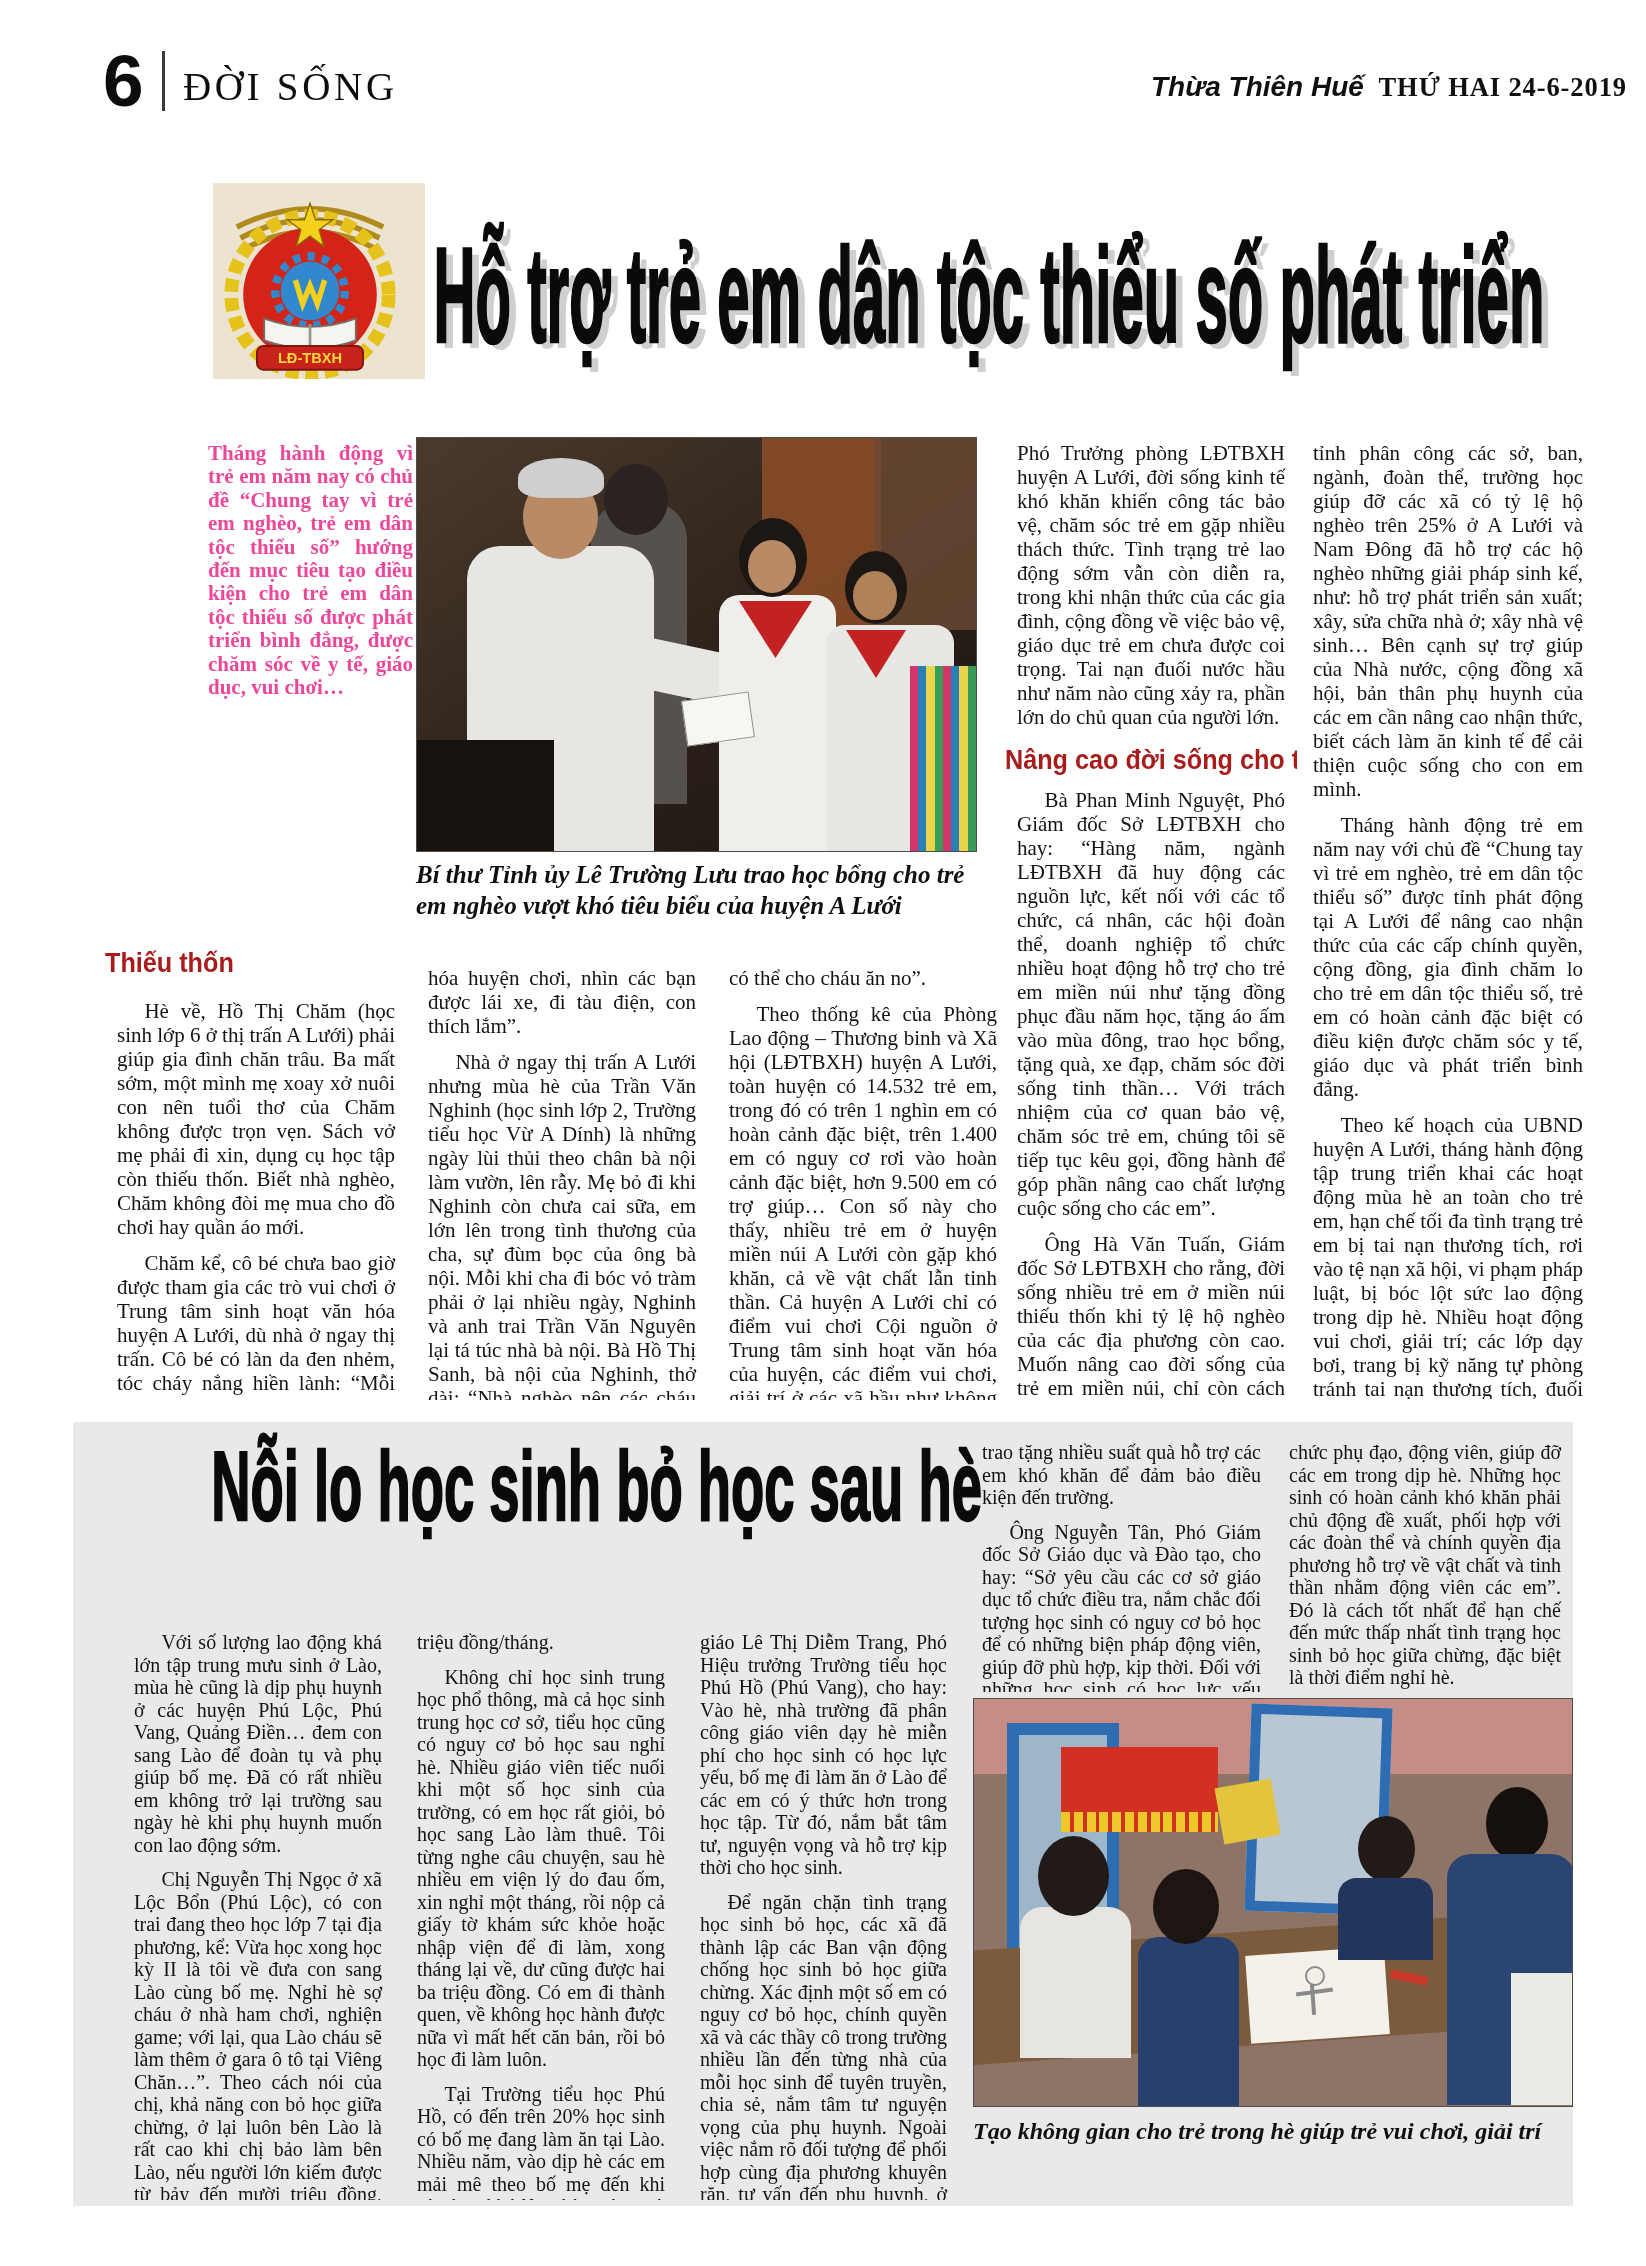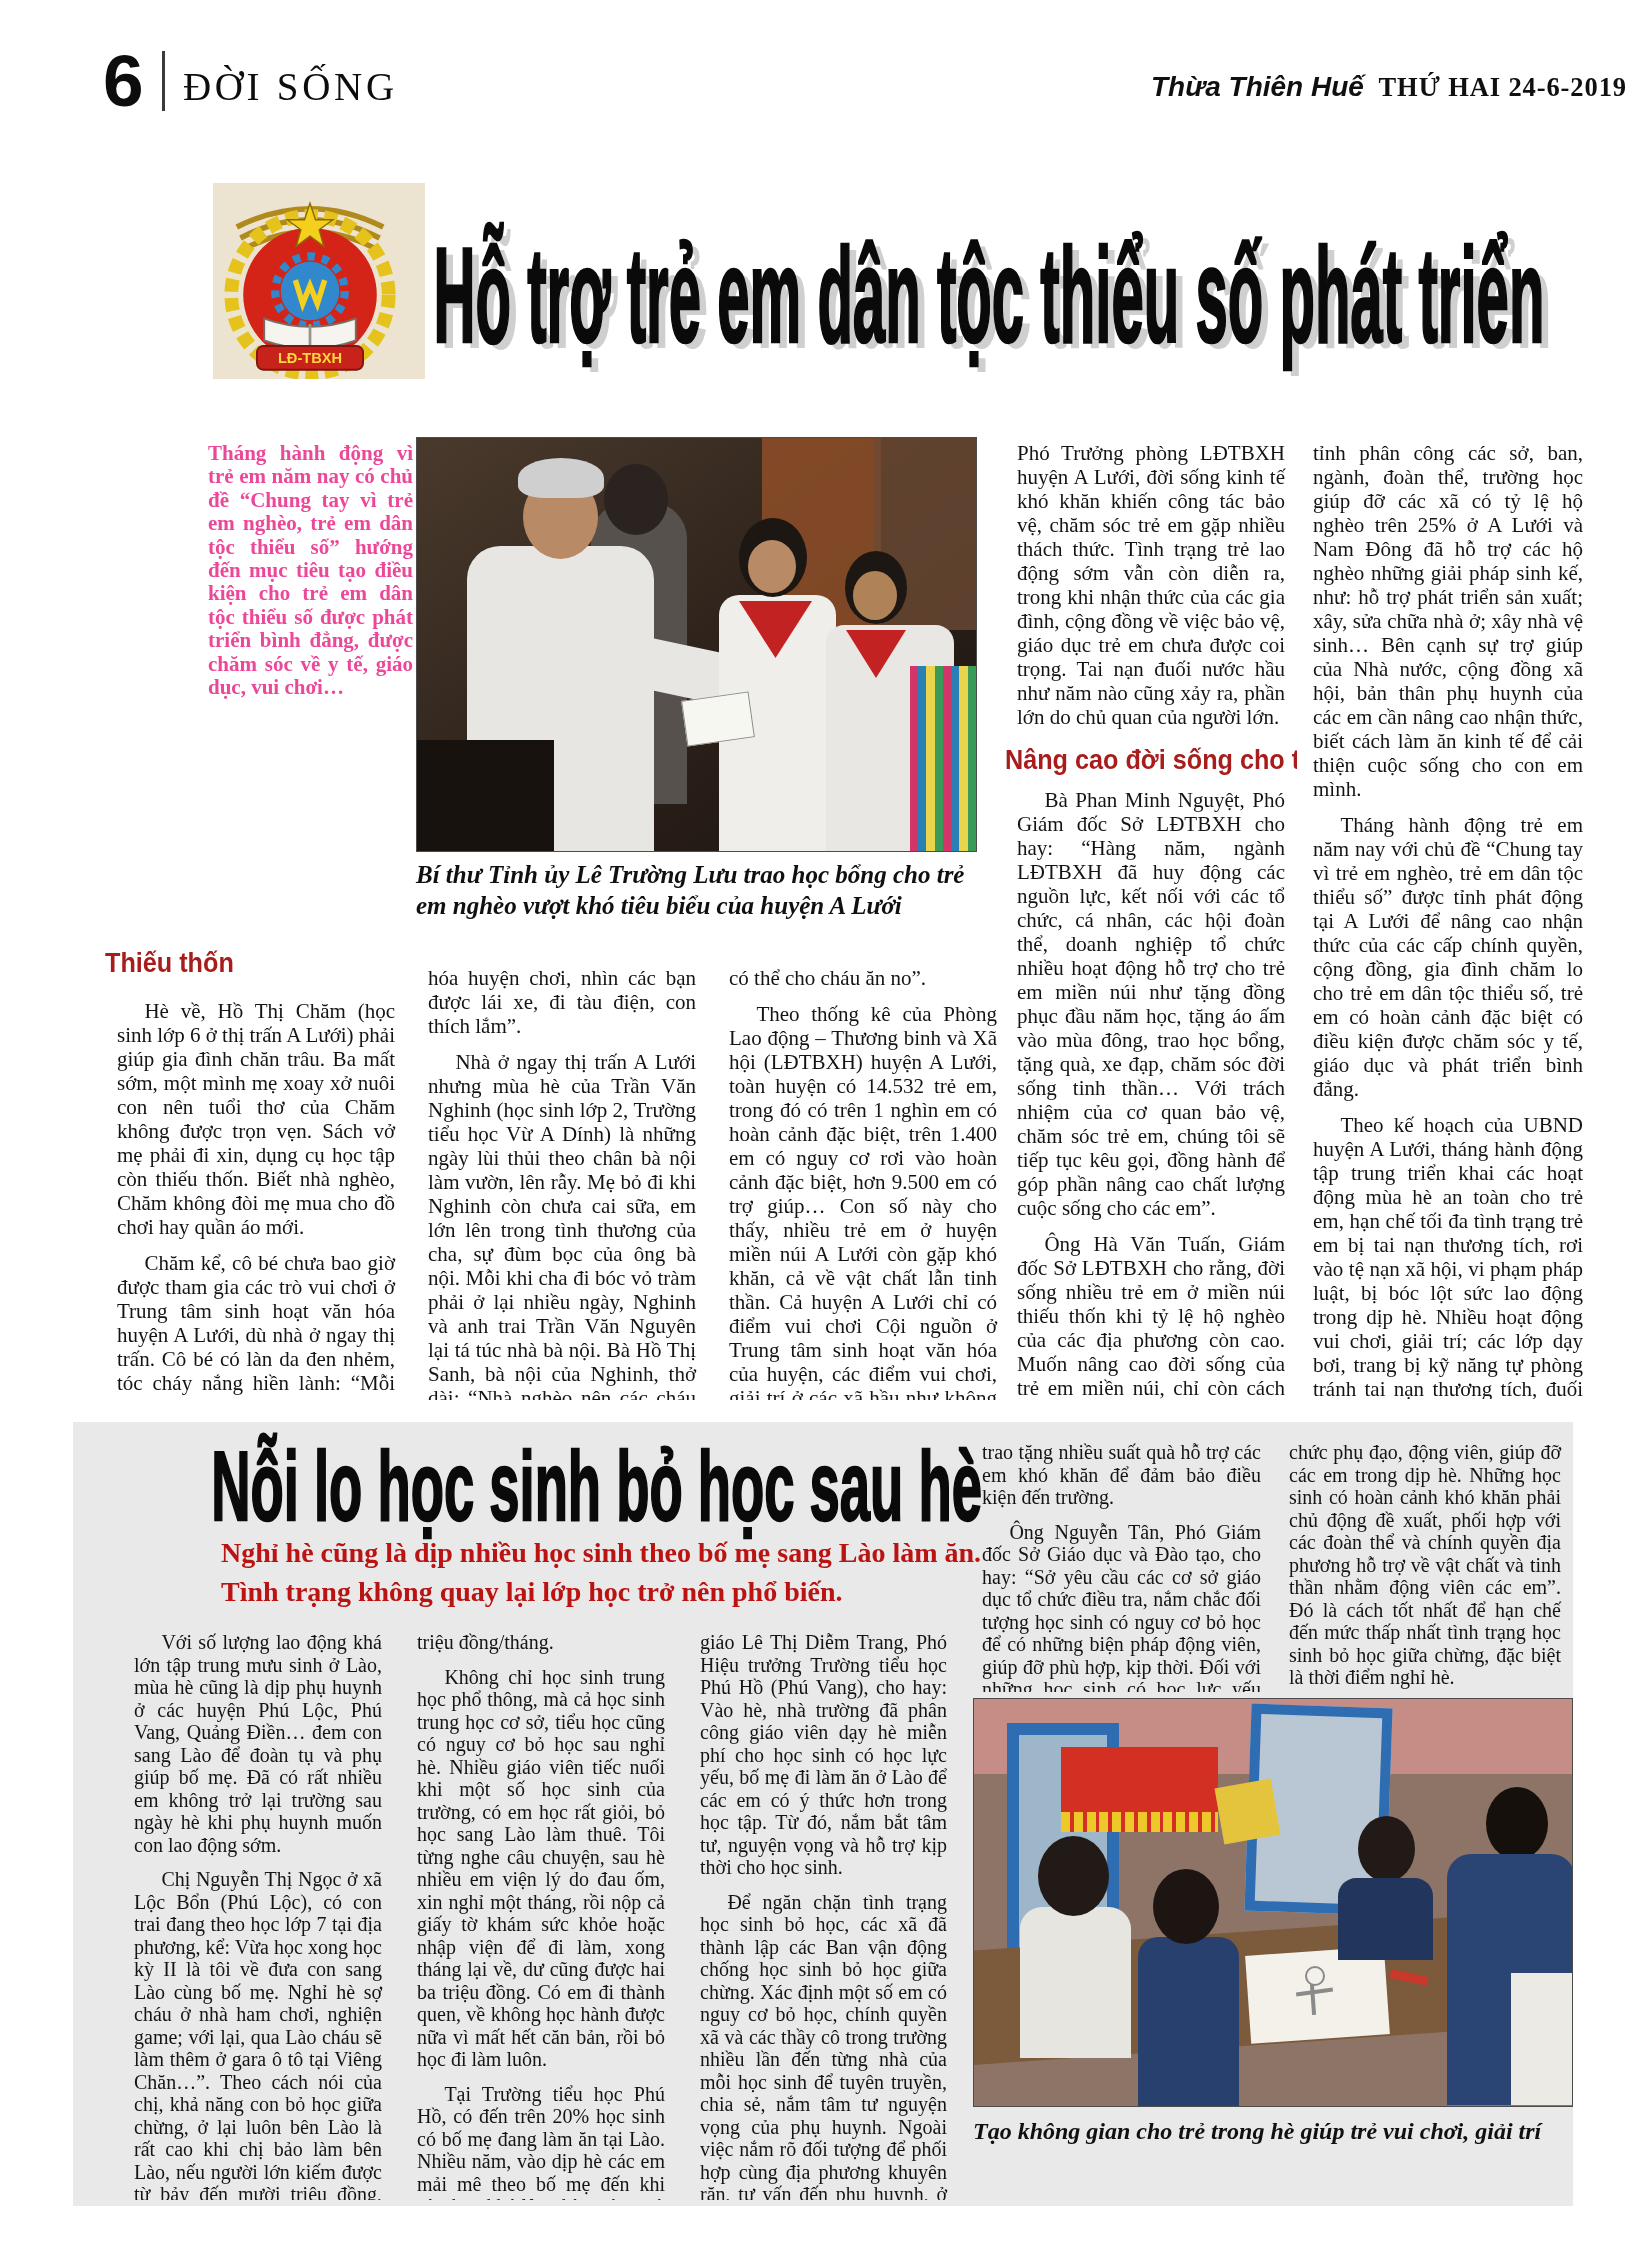--- a/index.html
+++ b/index.html
@@ -139,24 +139,20 @@
   </div>
 
   <div class="abs panel" style="left:73px;top:1422px;width:1500px;height:784px;"></div>
 
   <div class="abs" style="left:206px;top:1427px;width:804px;height:114px;">
     <svg width="804" height="114" viewBox="0 0 880 125">
       <text x="5" y="102" font-size="108" textLength="845" lengthAdjust="spacingAndGlyphs" fill="#0a0a0a" stroke="#0a0a0a" stroke-width="2.5">Nỗi lo học sinh bỏ học sau hè</text>
     </svg>
   </div>
 
-  <div class="abs standfirst" style="left:221px;top:1533px;width:841px;">
-    <div>Nghỉ hè cũng là dịp nhiều học sinh theo bố mẹ sang Lào làm ăn.</div>
-    <div>Tình trạng không quay lại lớp học trở nên phổ biến.</div>
-  </div>
 
   <div class="abs bodycol2" style="left:122px;top:1619px;width:272px;height:581px;overflow:hidden;">
       <p class="bp ind">Với số lượng lao động khá lớn tập trung mưu sinh ở Lào, mùa hè cũng là dịp phụ huynh ở các huyện Phú Lộc, Phú Vang, Quảng Điền… đem con sang Lào để đoàn tụ và phụ giúp bố mẹ. Đã có rất nhiều em không trở lại trường sau ngày hè khi phụ huynh muốn con lao động sớm.</p>
       <p class="bp ind">Chị Nguyễn Thị Ngọc ở xã Lộc Bổn (Phú Lộc), có con trai đang theo học lớp 7 tại địa phương, kể: Vừa học xong học kỳ II là tôi về đưa con sang Lào cùng bố mẹ. Nghỉ hè sợ cháu ở nhà ham chơi, nghiện game; với lại, qua Lào cháu sẽ làm thêm ở gara ô tô tại Viêng Chăn…”. Theo cách nói của chị, khả năng con bỏ học giữa chừng, ở lại luôn bên Lào là rất cao khi chị bảo làm bên Lào, nếu người lớn kiếm được từ bảy đến mười triệu đồng, trẻ em cũng được từ ba đến năm</p>
     </div>
   <div class="abs bodycol2" style="left:405px;top:1619px;width:272px;height:581px;overflow:hidden;">
       <p class="bp">triệu đồng/tháng.</p>
       <p class="bp ind">Không chỉ học sinh trung học phổ thông, mà cả học sinh trung học cơ sở, tiểu học cũng có nguy cơ bỏ học sau nghỉ hè. Nhiều giáo viên tiếc nuối khi một số học sinh của trường, có em học rất giỏi, bỏ học sang Lào làm thuê. Tôi từng nghe câu chuyện, sau hè nhiều em viện lý do đau ốm, xin nghỉ một tháng, rồi nộp cả giấy tờ khám sức khỏe hoặc nhập viện để đi làm, xong tháng lại về, dư cũng được hai ba triệu đồng. Có em đi thành quen, về không học hành được nữa vì mất hết căn bản, rồi bỏ học đi làm luôn.</p>
       <p class="bp ind">Tại Trường tiểu học Phú Hồ, có đến trên 20% học sinh có bố mẹ đang làm ăn tại Lào. Nhiều năm, vào dịp hè các em mải mê theo bố mẹ đến khi vào học khá lâu nhà trường và giáo viên chủ nhiệm mới vận động về học. Cô</p>
     </div>

